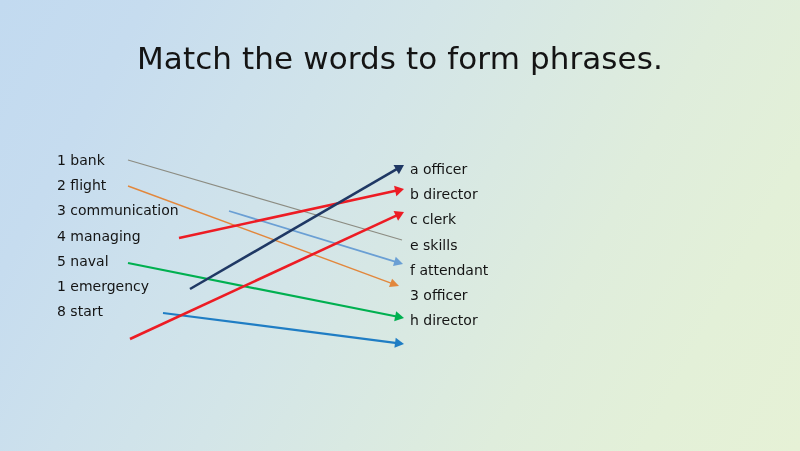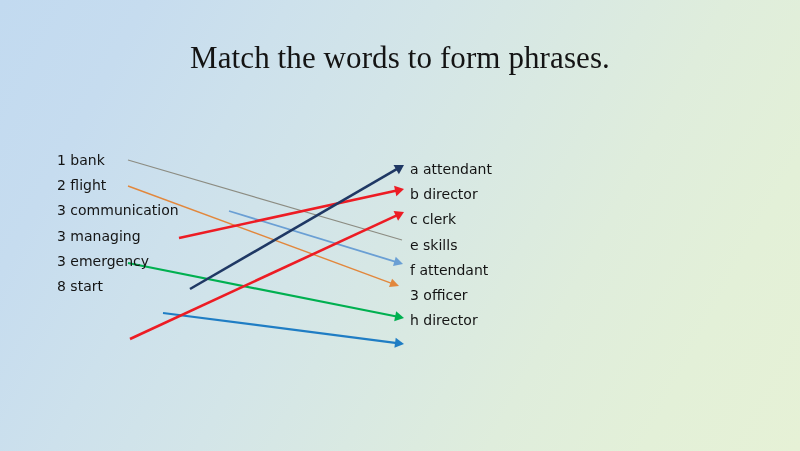--- a/index.html
+++ b/index.html
@@ -30,21 +30,20 @@
   #title {
     position: absolute;
     left: 0;
     top: 40px;
     width: 800px;
     text-align: center;
     font-size: 31px;
     color: #141414;
     letter-spacing: 0.1px;
     white-space: nowrap;
-    font-family: Liberation Serif, serif;
   }
   .column {
     position: absolute;
     font-size: 14px;
     color: #141414;
     line-height: 25.2px;
     white-space: nowrap;
   }
   #left-column {
     left: 57px;
@@ -104,27 +103,28 @@
       <g>
         <line x1="130" y1="339" x2="399.508965018106" y2="214.08161110474651" stroke="#ed1c24" stroke-width="2.6" stroke-linecap="butt"></line>
         <polygon points="404,212 398.0843039542116,220.63869436279833 393.58465974799185,210.93080056355262" fill="#ed1c24"></polygon>
       </g>
     </svg>
 
   <div id="left-column" class="column">
     <div class="term">1 bank</div>
     <div class="term">2 flight</div>
     <div class="term">3 communication</div>
-    <div class="term">3 managing</div>
-    <div class="term">3 emergency</div>
+    <div class="term">4 managing</div>
+    <div class="term">5 naval</div>
+    <div class="term">1 emergency</div>
     <div class="term">8 start</div>
   </div>
 
   <div id="right-column" class="column">
-    <div class="term">a attendant</div>
+    <div class="term">a officer</div>
     <div class="term">b director</div>
     <div class="term">c clerk</div>
     <div class="term">e skills</div>
     <div class="term">f attendant</div>
     <div class="term">3 officer</div>
     <div class="term">h director</div>
   </div>
 
 </div>
 

